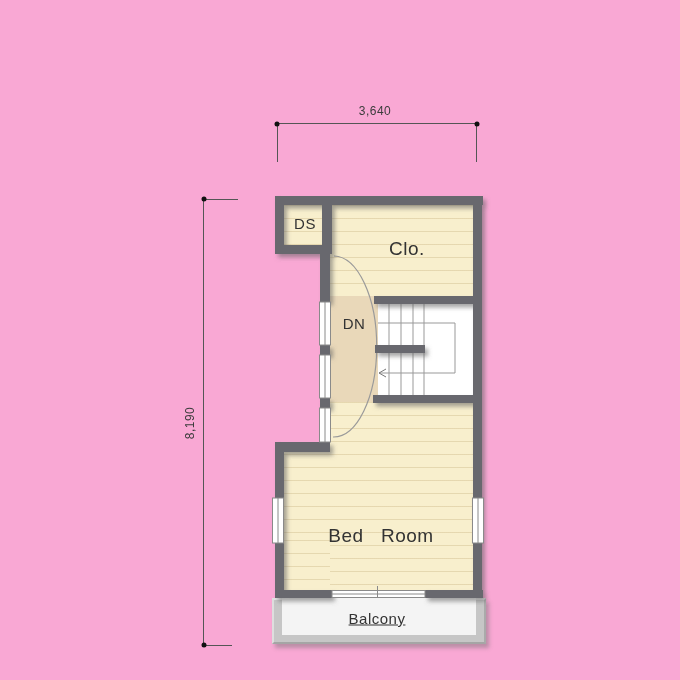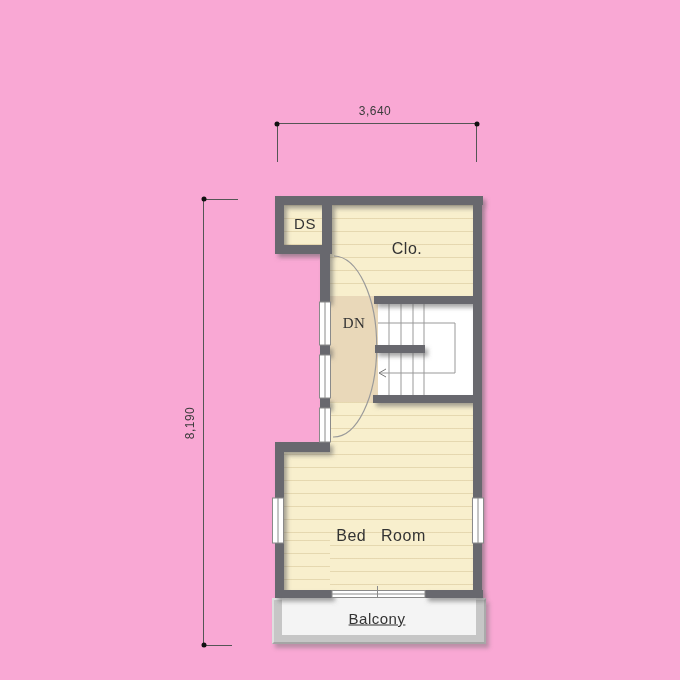--- a/index.html
+++ b/index.html
@@ -24,21 +24,21 @@
     border-right:2px solid #aaaaaa;border-bottom:2px solid #a5a5a5;
     box-sizing:border-box;
     box-shadow:3px 4px 4px rgba(110,110,110,0.45);
   }
   .balcony-floor{position:absolute;background:#f4f4f4;}
   
   .overlay{position:absolute;left:0;top:0;pointer-events:none;}
   
   .room-label{
     position:absolute;transform:translate(-50%,-50%);
-    color:#333333;font-size:16px;letter-spacing:0.5px;white-space:pre;
+    color:#333333;font-size:19px;letter-spacing:0.5px;white-space:pre;
   }
   .room-label.small{font-size:15px;}
   .dim-label{
     position:absolute;transform:translate(-50%,-50%);
     color:#3b3b3b;font-size:12px;letter-spacing:0.5px;white-space:nowrap;
   }
   .dim-label.vertical{transform:translate(-50%,-50%) rotate(-90deg);}
   .dim-line{position:absolute;background:#555555;}
   .dim-dot{
     position:absolute;width:5px;height:5px;border-radius:50%;
@@ -128,17 +128,17 @@
       <line x1="478" y1="498" x2="478" y2="543"></line>
 
       <rect x="332" y="590.5" width="93" height="7"></rect>
       <line x1="332" y1="594" x2="425" y2="594"></line>
       <line x1="377.5" y1="586" x2="377.5" y2="598"></line>
     </g>
   </svg>
 
   <div class="room-label small" style="left:305px;top:223px;">DS</div>
   <div class="room-label" style="left:407px;top:249px;">Clo.</div>
-  <div class="room-label small" style="left:354px;top:323px;font-family:Liberation Serif, serif;">DN</div>
+  <div class="room-label small" style="left:354px;top:323px;">DN</div>
   <div class="room-label" style="left:381px;top:536px;">Bed   Room</div>
   <div class="room-label small" style="left:377px;top:618px;text-decoration:underline;">Balcony</div>
 
 </div>
 
 </body></html>

